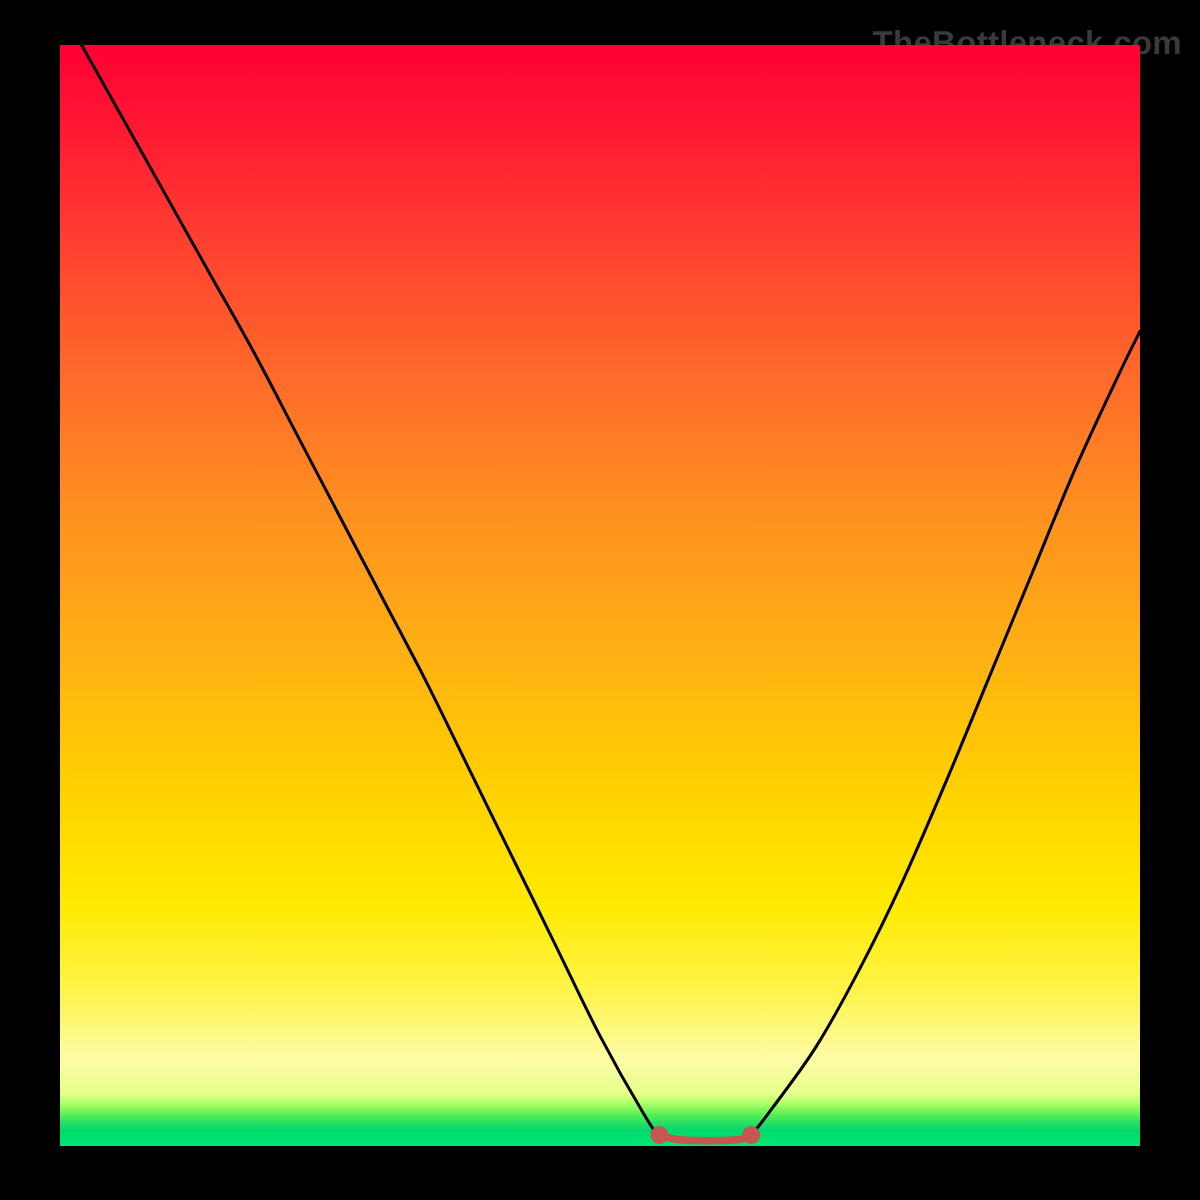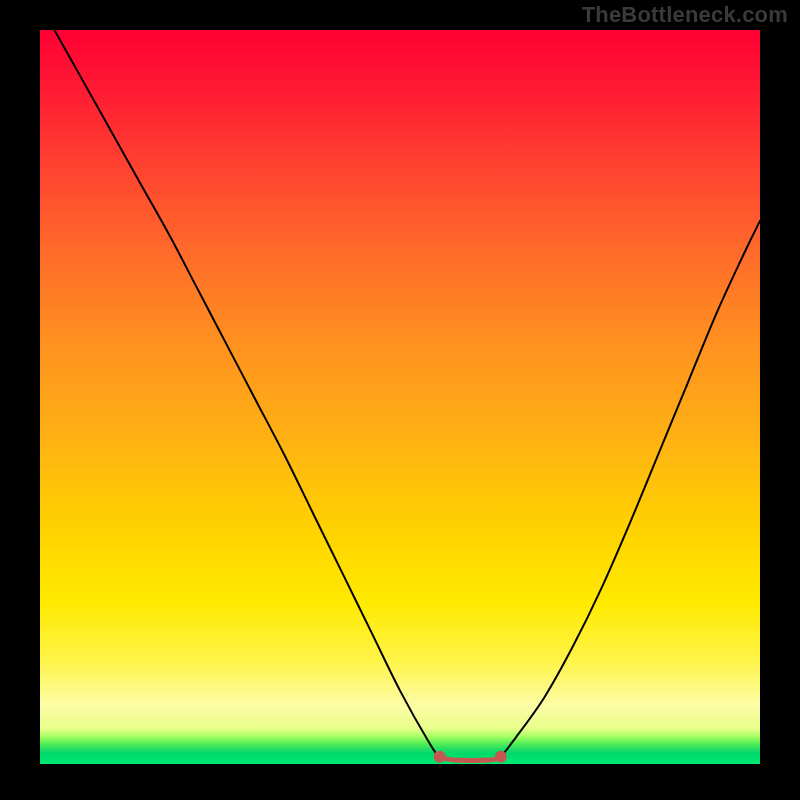--- a/index.html
+++ b/index.html
@@ -11,21 +11,21 @@
     font-family: Arial, Helvetica, sans-serif;
     overflow: hidden;
   }
   .stage {
     position: relative;
     width: 800px;
     height: 800px;
   }
   .watermark {
     position: absolute;
-    top: 2px;
+    top: 16px;
     right: 12px;
     color: #3a3a3a;
     font-size: 22px;
     font-weight: 600;
     letter-spacing: 0.2px;
     user-select: none;
   }
   .plot-area {
     position: absolute;
     left: 40px;

